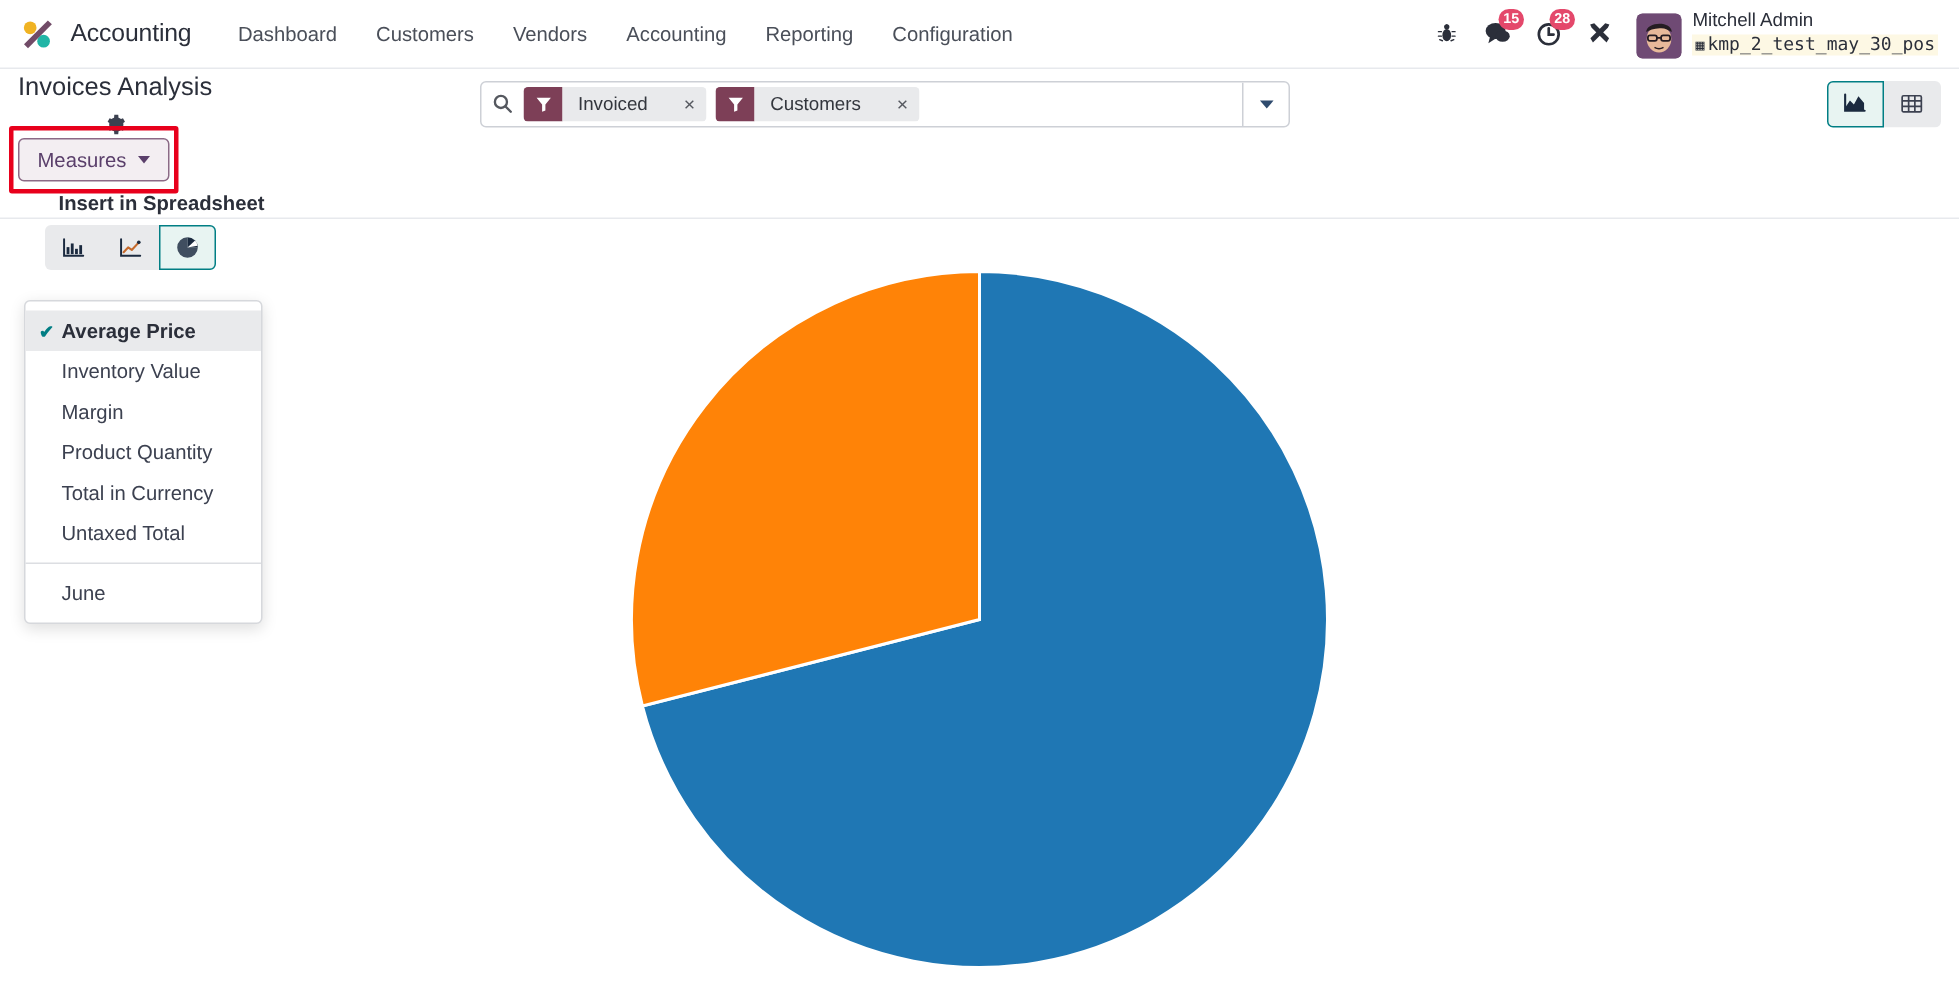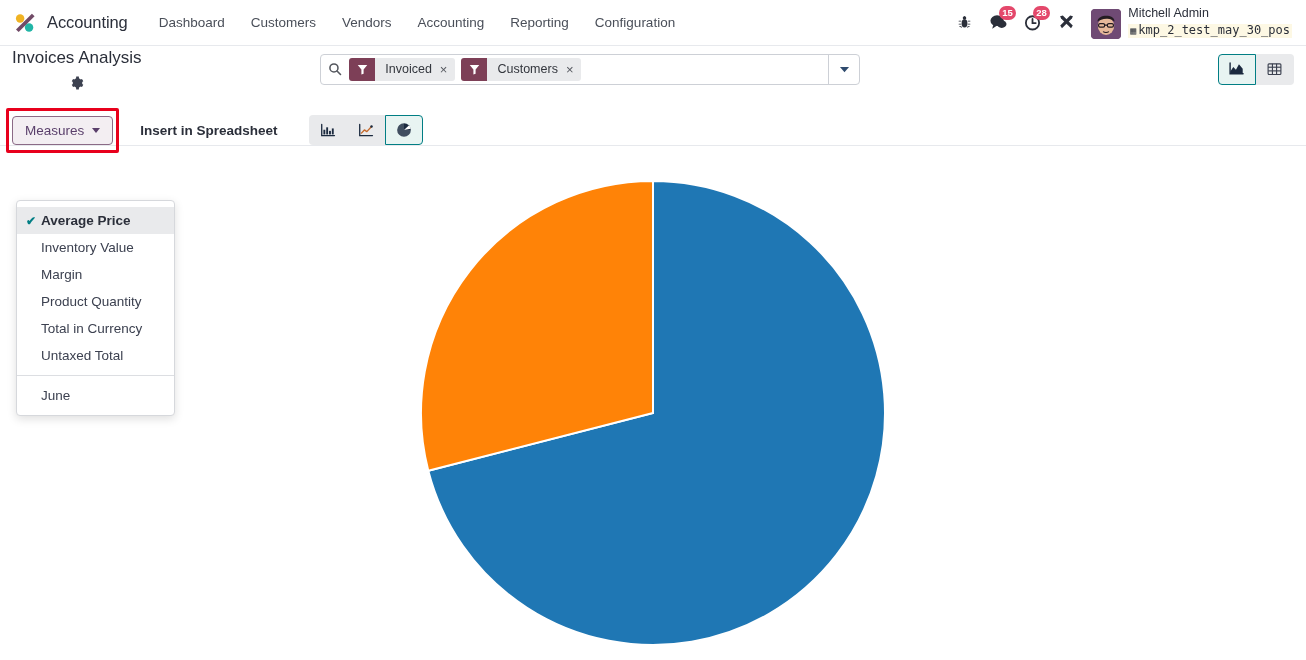--- a/index.html
+++ b/index.html
@@ -111,21 +111,21 @@
     border-radius: 3px; overflow: hidden; font-size: 12.5px;
     cursor: pointer;
   }
   .facet-ico {
     background: #7d3f57; color: #fff;
     display: flex; align-items: center; justify-content: center;
     width: 26px; flex: none;
   }
   .facet-body {
     background: #e9eaec; color: #33363d;
-    display: flex; align-items: center; gap: 8px;
+    display: flex; align-items: center; gap: 24px;
     padding: 0 8px 0 10px; white-space: nowrap;
   }
   .facet-x { color: #55585f; font-size: 13px; font-weight: 400; }
   .search-input {
     flex: 1; border: 0; outline: 0; font-size: 13.5px;
     color: #a21caf; padding: 0 8px; background: transparent;
     font-family: Liberation Sans, sans-serif;
     margin-top: 32px;
   }
   .search-input::placeholder { color: #55585f; opacity: 1; }
@@ -142,23 +142,24 @@
     justify-content: center; cursor: pointer; color: #2b2f3a;
   }
   .vs-btn:first-child { border-radius: 4px 0 0 4px; }
   .vs-btn:last-child  { border-radius: 0 4px 4px 0; }
   .vs-btn.active {
     background: #e8f4f2; border-color: #017e84; color: #017e84;
   }
 
   
   .cp-bottom {
-    display: flex; align-items: flex-end; gap: 0;
+    display: flex; align-items: flex-start; gap: 0;
     height: 53px; padding: 0 12px;
     position: relative;
+    flex-direction: column;
   }
   .measures-wrap { position: relative; }
   .red-highlight {
     position: absolute;
     left: -6px; top: -8px; right: -6px; bottom: -8px;
     border: 3px solid #e8001c; border-radius: 2px;
     pointer-events: none;
   }
   .btn-measures {
     background: #f3eef2; border: 1px solid #8b6a86;

